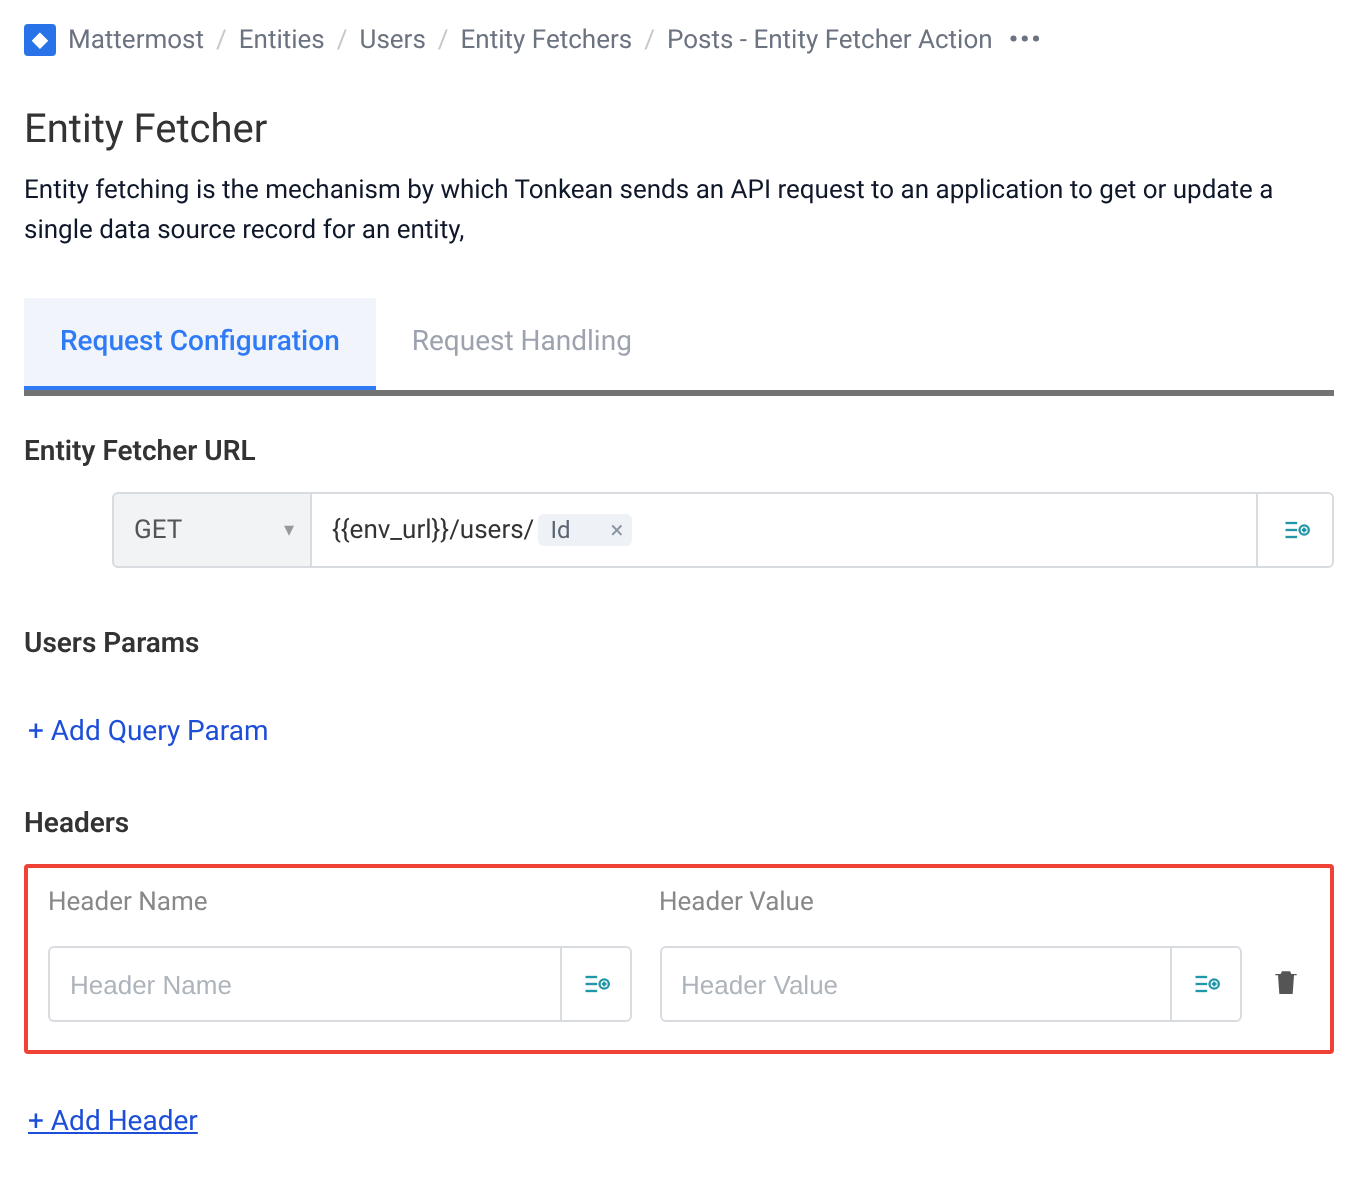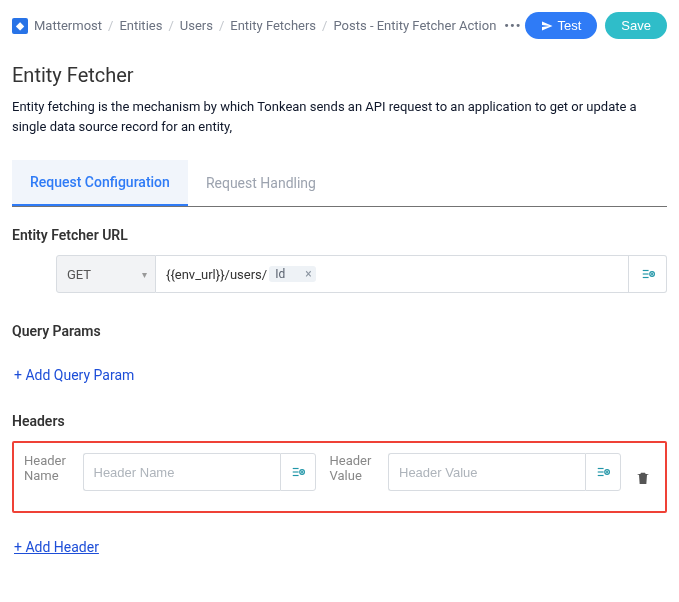--- a/index.html
+++ b/index.html
@@ -52,23 +52,22 @@
     align-items: center;
     gap: 5px;
   }
   .btn-test { background: #2f7bf6; }
   .btn-save { background: #2fbdc9; }
   .send-icon { width:12px; height:12px; }
   h1.title { font-size: 20px; font-weight: 400; color: #333; margin-bottom: 10px; }
   p.desc { color: #0f172a; font-size: 13px; line-height: 1.5; margin-bottom: 24px; }
   .tabs {
     display: flex;
-    border-bottom: 1px solid #737373;
+    border-bottom: 3px solid #737373;
     margin-bottom: 20px;
-    align-items: center;
   }
   .tab {
     padding: 14px 18px;
     font-size: 14px;
     color: #9ca3af;
     cursor: pointer;
   }
   .tab.active {
     color: #2f7bf6;
     background: #f1f5fb;
@@ -151,21 +150,21 @@
   .link-btn.underline { text-decoration: underline; }
   .headers-box {
     border: 2px solid #ef4136;
     border-radius: 2px;
     padding: 10px 10px 14px 10px;
     display: flex;
     gap: 14px;
     align-items: flex-end;
     margin-bottom: 10px;
   }
-  .header-col { flex: 1; display: flex; flex-direction: row; }
+  .header-col { flex: 1; display: flex; flex-direction: column; }
   .header-col label { color: #888; font-size: 13px; margin-bottom: 14px; }
   .input-group {
     display: flex;
     height: 38px;
   }
   .input-group input {
     flex: 1;
     border: 1px solid #d8dce1;
     border-right: none;
     border-radius: 3px 0 0 3px;
@@ -202,29 +201,20 @@
     <a>Mattermost</a>
     <span class="sep">/</span>
     <a>Entities</a>
     <span class="sep">/</span>
     <a>Users</a>
     <span class="sep">/</span>
     <a>Entity Fetchers</a>
     <span class="sep">/</span>
     <a>Posts - Entity Fetcher Action</a>
     <span class="dots">•••</span>
-  </div>
-  <div class="top-actions">
-    <button class="btn btn-test">
-      <svg class="send-icon" viewBox="0 0 24 24" fill="#fff">
-          <path d="M2 21l21-9L2 3v7l15 2-15 2z"></path>
-        </svg>
-      <span>Test</span>
-    </button>
-    <button class="btn btn-save">Save</button>
   </div>
 </div>
 
 <h1 class="title">Entity Fetcher</h1>
 <p class="desc">
   <span>Entity fetching is the mechanism by which Tonkean sends an API request to an application to get or update a single data source record for an entity,</span><br>
 </p>
 
 <div class="tabs">
   <div class="tab active">Request Configuration</div>
@@ -249,21 +239,21 @@
       <line x1="3" y1="6" x2="13" y2="6"></line>
         <line x1="3" y1="12" x2="13" y2="12"></line>
         <line x1="3" y1="18" x2="13" y2="18"></line>
       <circle cx="19" cy="12" r="4"></circle>
         <line x1="19" y1="10" x2="19" y2="14"></line>
         <line x1="17" y1="12" x2="21" y2="12"></line>
     </svg>
   </div>
 </div>
 
-<div class="section-label">Query Params</div>
+<div class="section-label">Users Params</div>
 <span class="link-btn">+ Add Query Param</span>
 
 <div class="section-label">Headers</div>
 <div class="headers-box">
   <div class="header-col">
     <label>Header Name</label>
     <div class="input-group">
       <input type="text" placeholder="Header Name" style="">
       <div class="insert-btn-sm">
         <svg class="insert-icon" viewBox="0 0 24 24" stroke-width="2">

